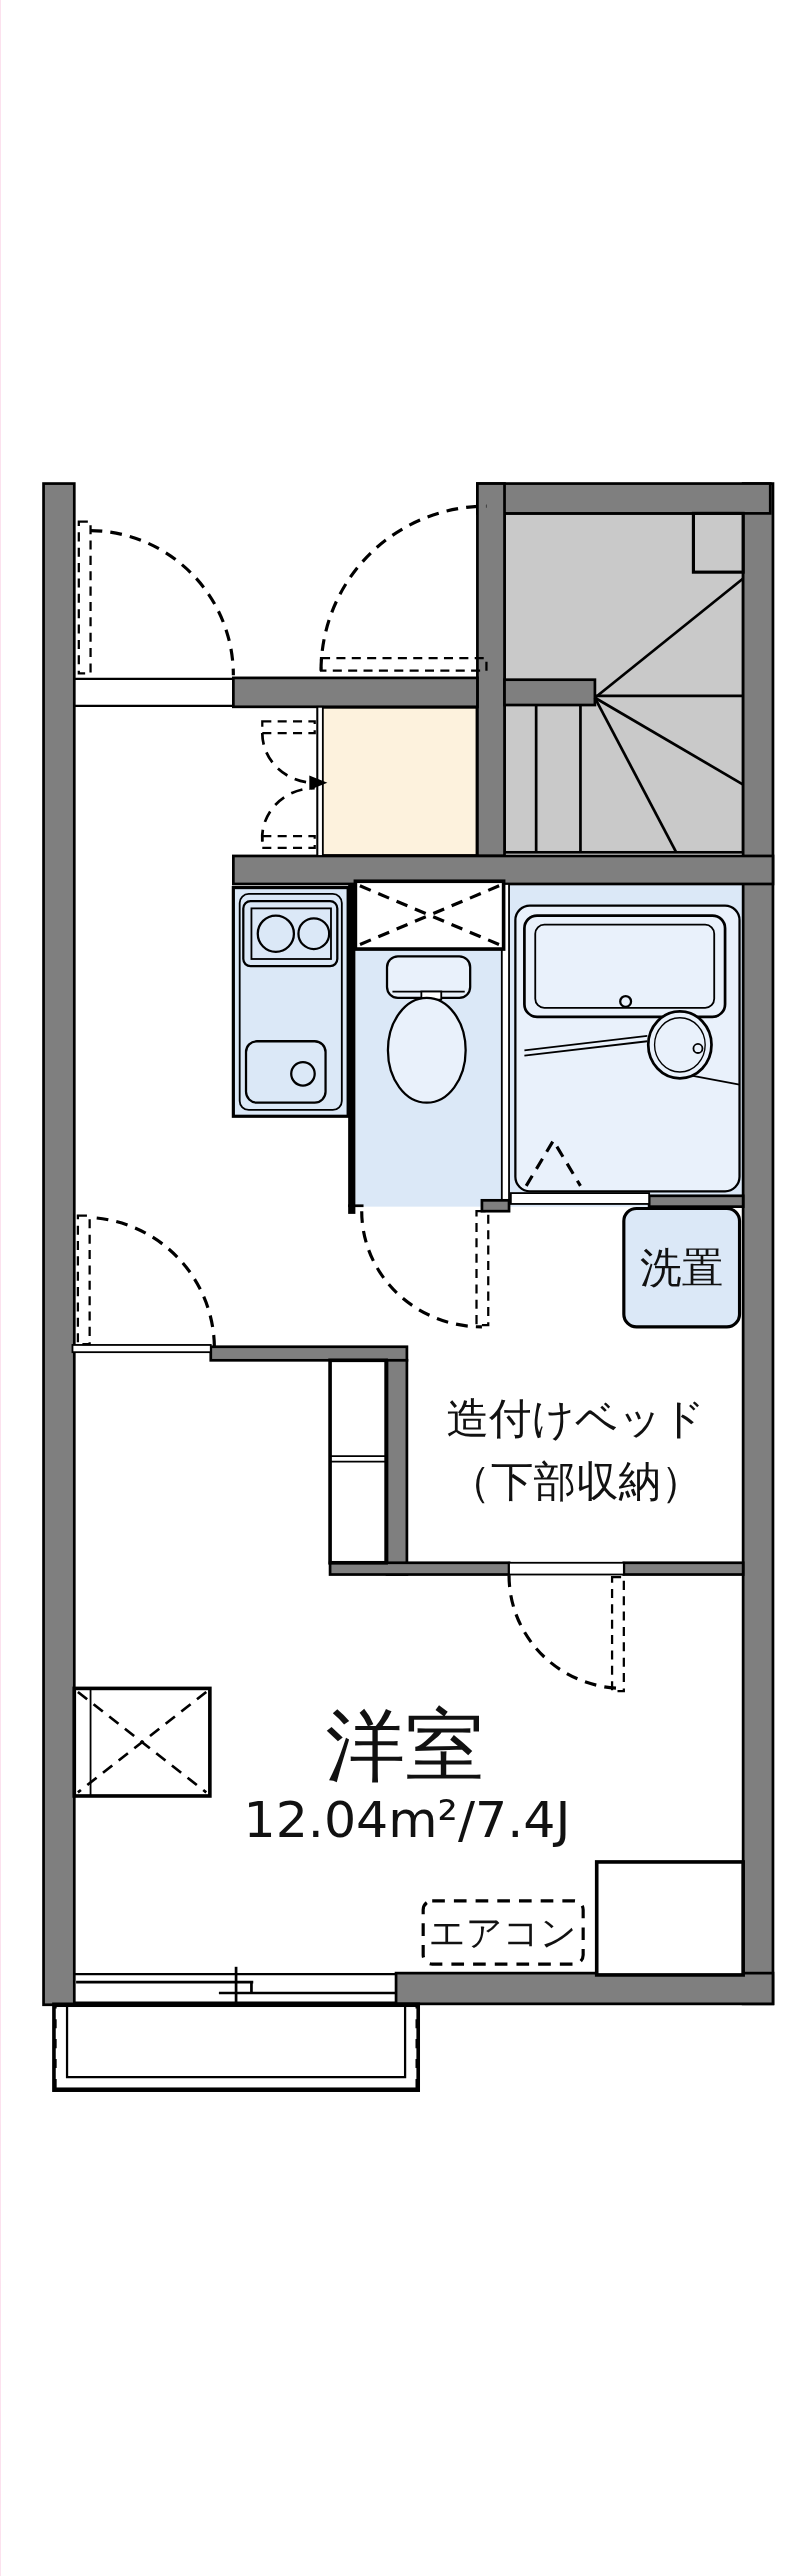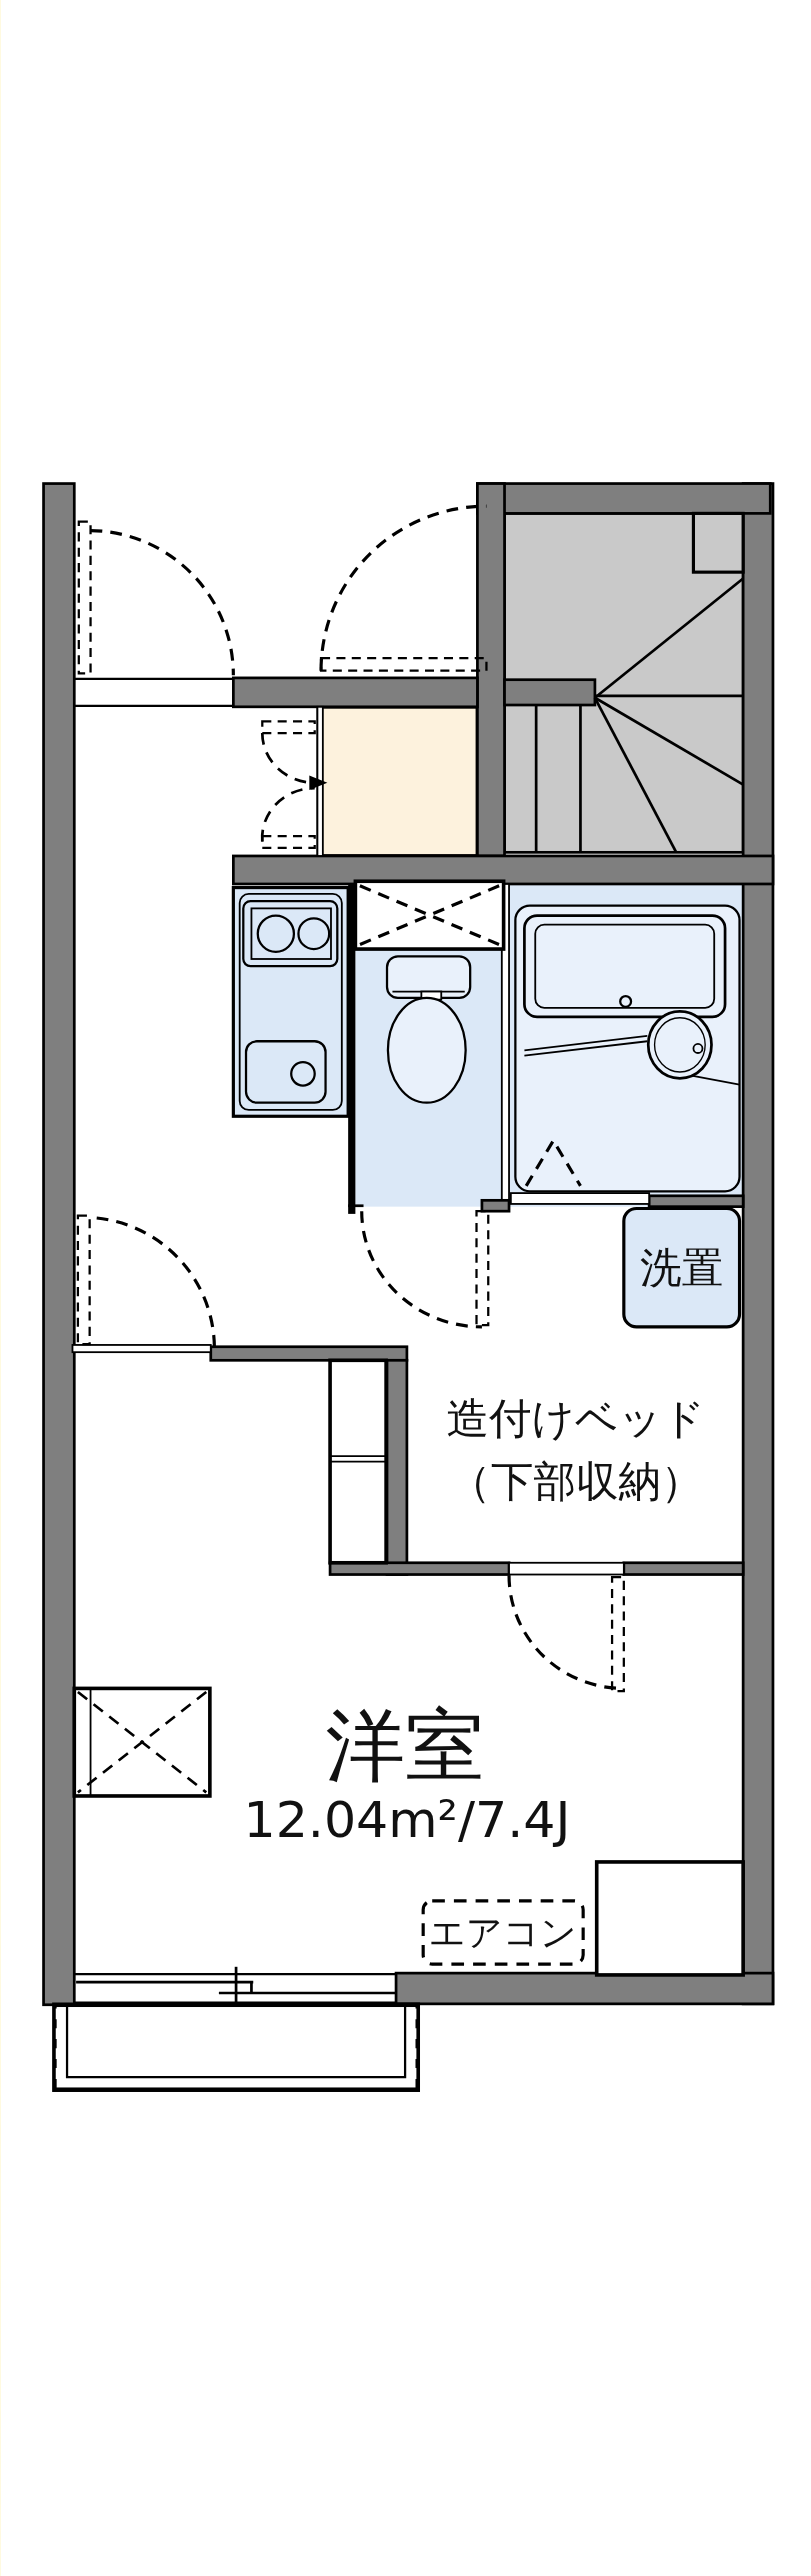--- a/index.html
+++ b/index.html
@@ -1,16 +1,16 @@
 <!DOCTYPE html>
 <html style="font-size:14.5px"><head>
 <meta charset="utf-8">
 <style>
   html,body{margin:0;padding:0;background:#ffffff;}
-  .page{position:relative;width:812px;height:2576px;background:#fde047;overflow:hidden;
+  .page{position:relative;width:812px;height:2576px;background:#ec4899;overflow:hidden;
         font-family:"DejaVu Sans",sans-serif;}
   svg{display:block;}
   .wall{fill:#7f7f7f;stroke:#000;stroke-width:3;}
   .blk{fill:#000;}
   .floor-blue{fill:#dbe8f7;}
   .fix{fill:#e9f1fb;stroke:#000;}
   .stairs{fill:#c9c9c9;stroke:#000;stroke-width:3;}
   .cream{fill:#fdf2dd;stroke:#000;stroke-width:4;}
   .thin{fill:#fff;stroke:#000;stroke-width:2;}
   .ln{stroke:#000;fill:none;}

